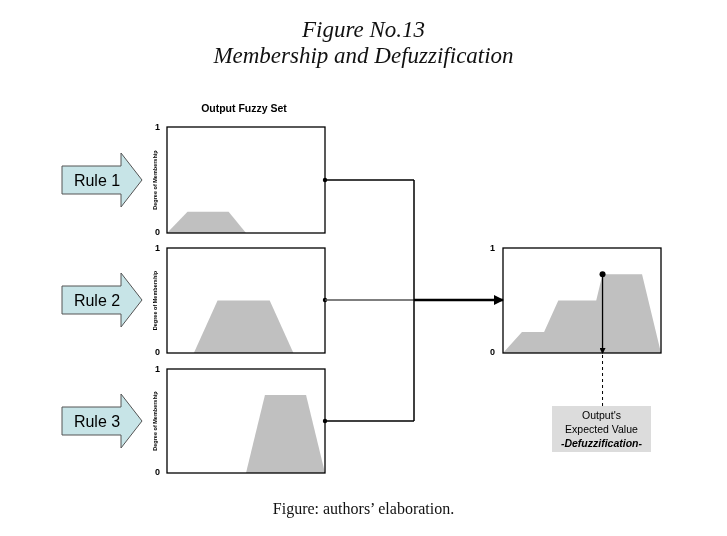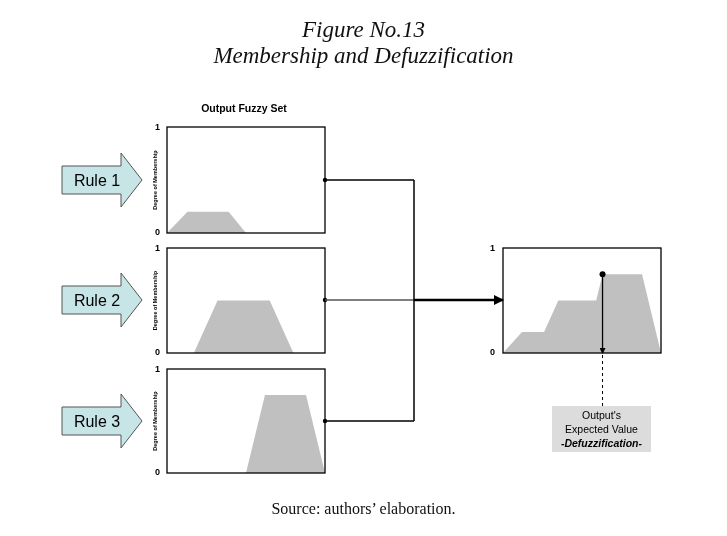--- a/index.html
+++ b/index.html
@@ -90,13 +90,13 @@
   </g>
 
   <g>
     <rect x="552" y="406" width="99" height="46" fill="#dcdcdc"></rect>
     <text class="sans" x="601.5" y="419" font-size="10.5" text-anchor="middle">Output's</text>
     <text class="sans" x="601.5" y="433" font-size="10.5" text-anchor="middle">Expected Value</text>
     <text class="sans" x="601.5" y="447" font-size="10.5" font-style="italic" font-weight="bold" text-anchor="middle">-Defuzzification-</text>
   </g>
 </svg>
 
-<div class="source">Source: authors’ elaboration.</div>
+<div class="source">Figure: authors’ elaboration.</div>
 
 </body></html>

